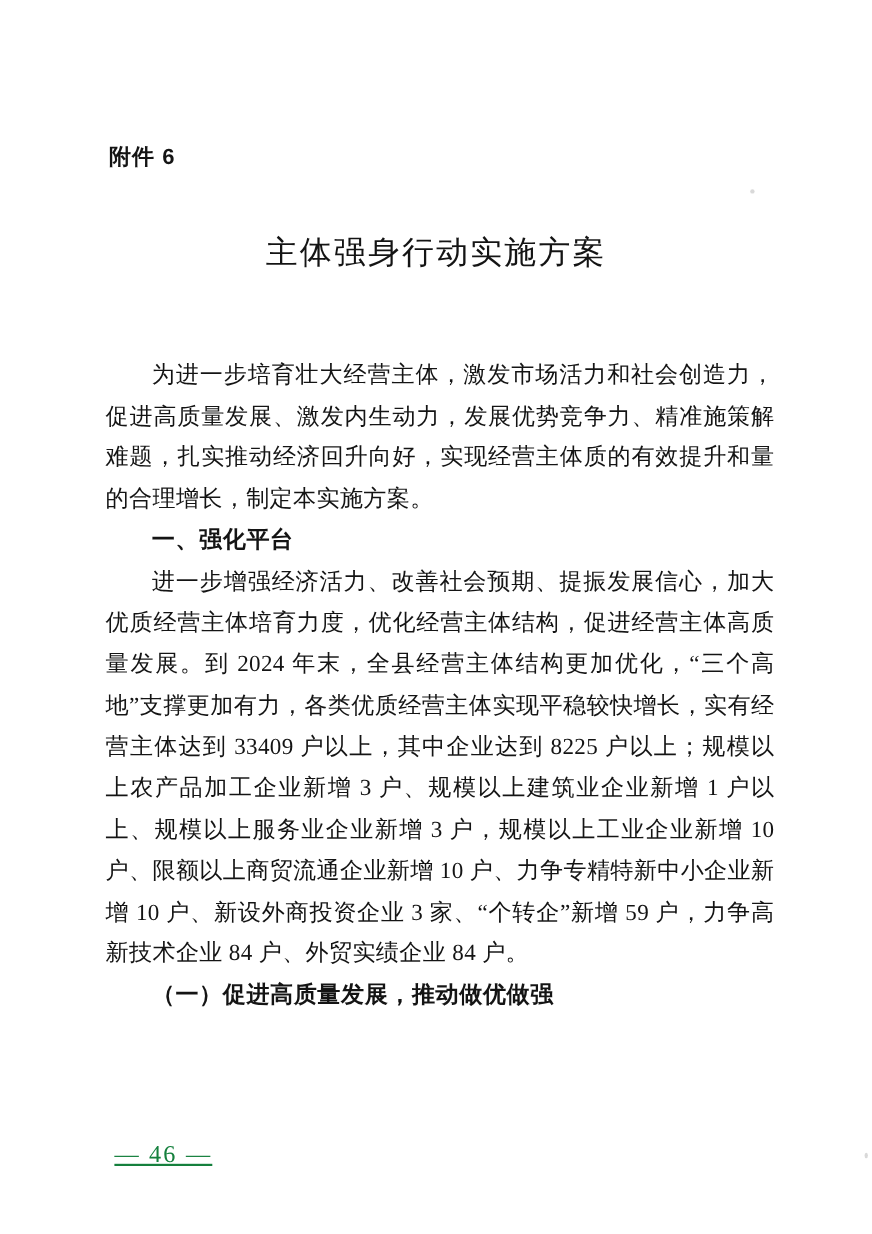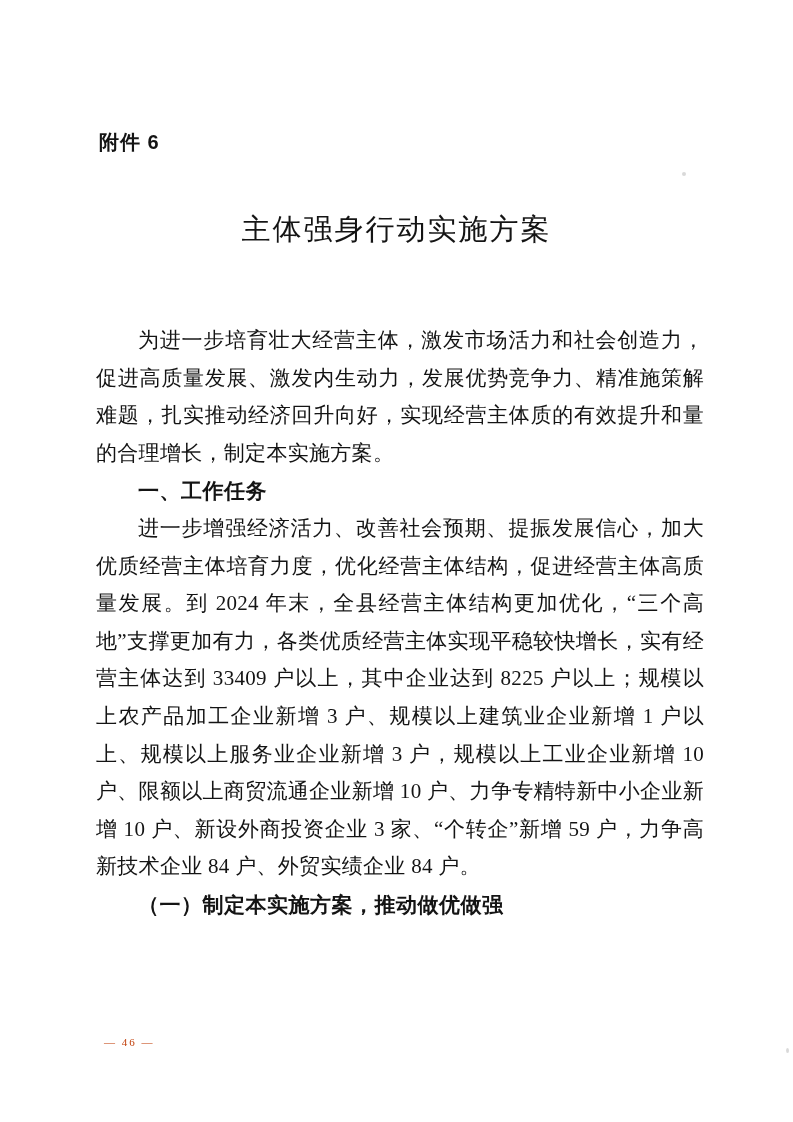--- a/index.html
+++ b/index.html
@@ -54,23 +54,24 @@
     letter-spacing: 0.5px;
   }
   .bold-lead {
     font-weight: bold;
     font-family: "Liberation Sans", "DejaVu Sans", sans-serif;
   }
   .page-number {
     position: absolute;
     left: 104px;
     top: 1036px;
-    font-size: 11px;
-    color: #c2410c;
+    font-size: 22px;
+    color: #15803d;
     letter-spacing: 2px;
+    text-decoration: underline;
   }
   .scan-artifact {
     position: absolute;
     background: #b9b9b9;
     border-radius: 50%;
     opacity: 0.55;
   }
   .artifact-1 { left: 682px; top: 172px; width: 4px; height: 4px; }
   .artifact-2 { left: 786px; top: 1048px; width: 3px; height: 5px; }
 </style>
@@ -80,26 +81,26 @@
 <div class="page">
 
   <div class="attachment-label">附件 6</div>
 
   <div class="doc-title">主体强身行动实施方案</div>
 
   <div class="body-text">
 
     <p class="para">为进一步培育壮大经营主体，激发市场活力和社会创造力，促进高质量发展、激发内生动力，发展优势竞争力、精准施策解难题，扎实推动经济回升向好，实现经营主体质的有效提升和量的合理增长，制定本实施方案。</p>
 
-    <p class="para heading">一、工作任务</p>
+    <p class="para heading">一、强化平台</p>
 
     <p class="para">进一步增强经济活力、改善社会预期、提振发展信心，加大优质经营主体培育力度，优化经营主体结构，促进经营主体高质量发展。到 2024 年末，全县经营主体结构更加优化，“三个高地”支撑更加有力，各类优质经营主体实现平稳较快增长，实有经营主体达到 33409 户以上，其中企业达到 8225 户以上；规模以上农产品加工企业新增 3 户、规模以上建筑业企业新增 1 户以上、规模以上服务业企业新增 3 户，规模以上工业企业新增 10 户、限额以上商贸流通企业新增 10 户、力争专精特新中小企业新增 10 户、新设外商投资企业 3 家、“个转企”新增 59 户，力争高新技术企业 84 户、外贸实绩企业 84 户。</p>
 
 
-    <p class="para heading">（一）制定本实施方案，推动做优做强</p>
+    <p class="para heading">（一）促进高质量发展，推动做优做强</p>
 
 
   </div>
 
   <div class="page-number">— 46 —</div>
 
   <div class="scan-artifact artifact-1"></div>
   <div class="scan-artifact artifact-2"></div>
 
 </div>

